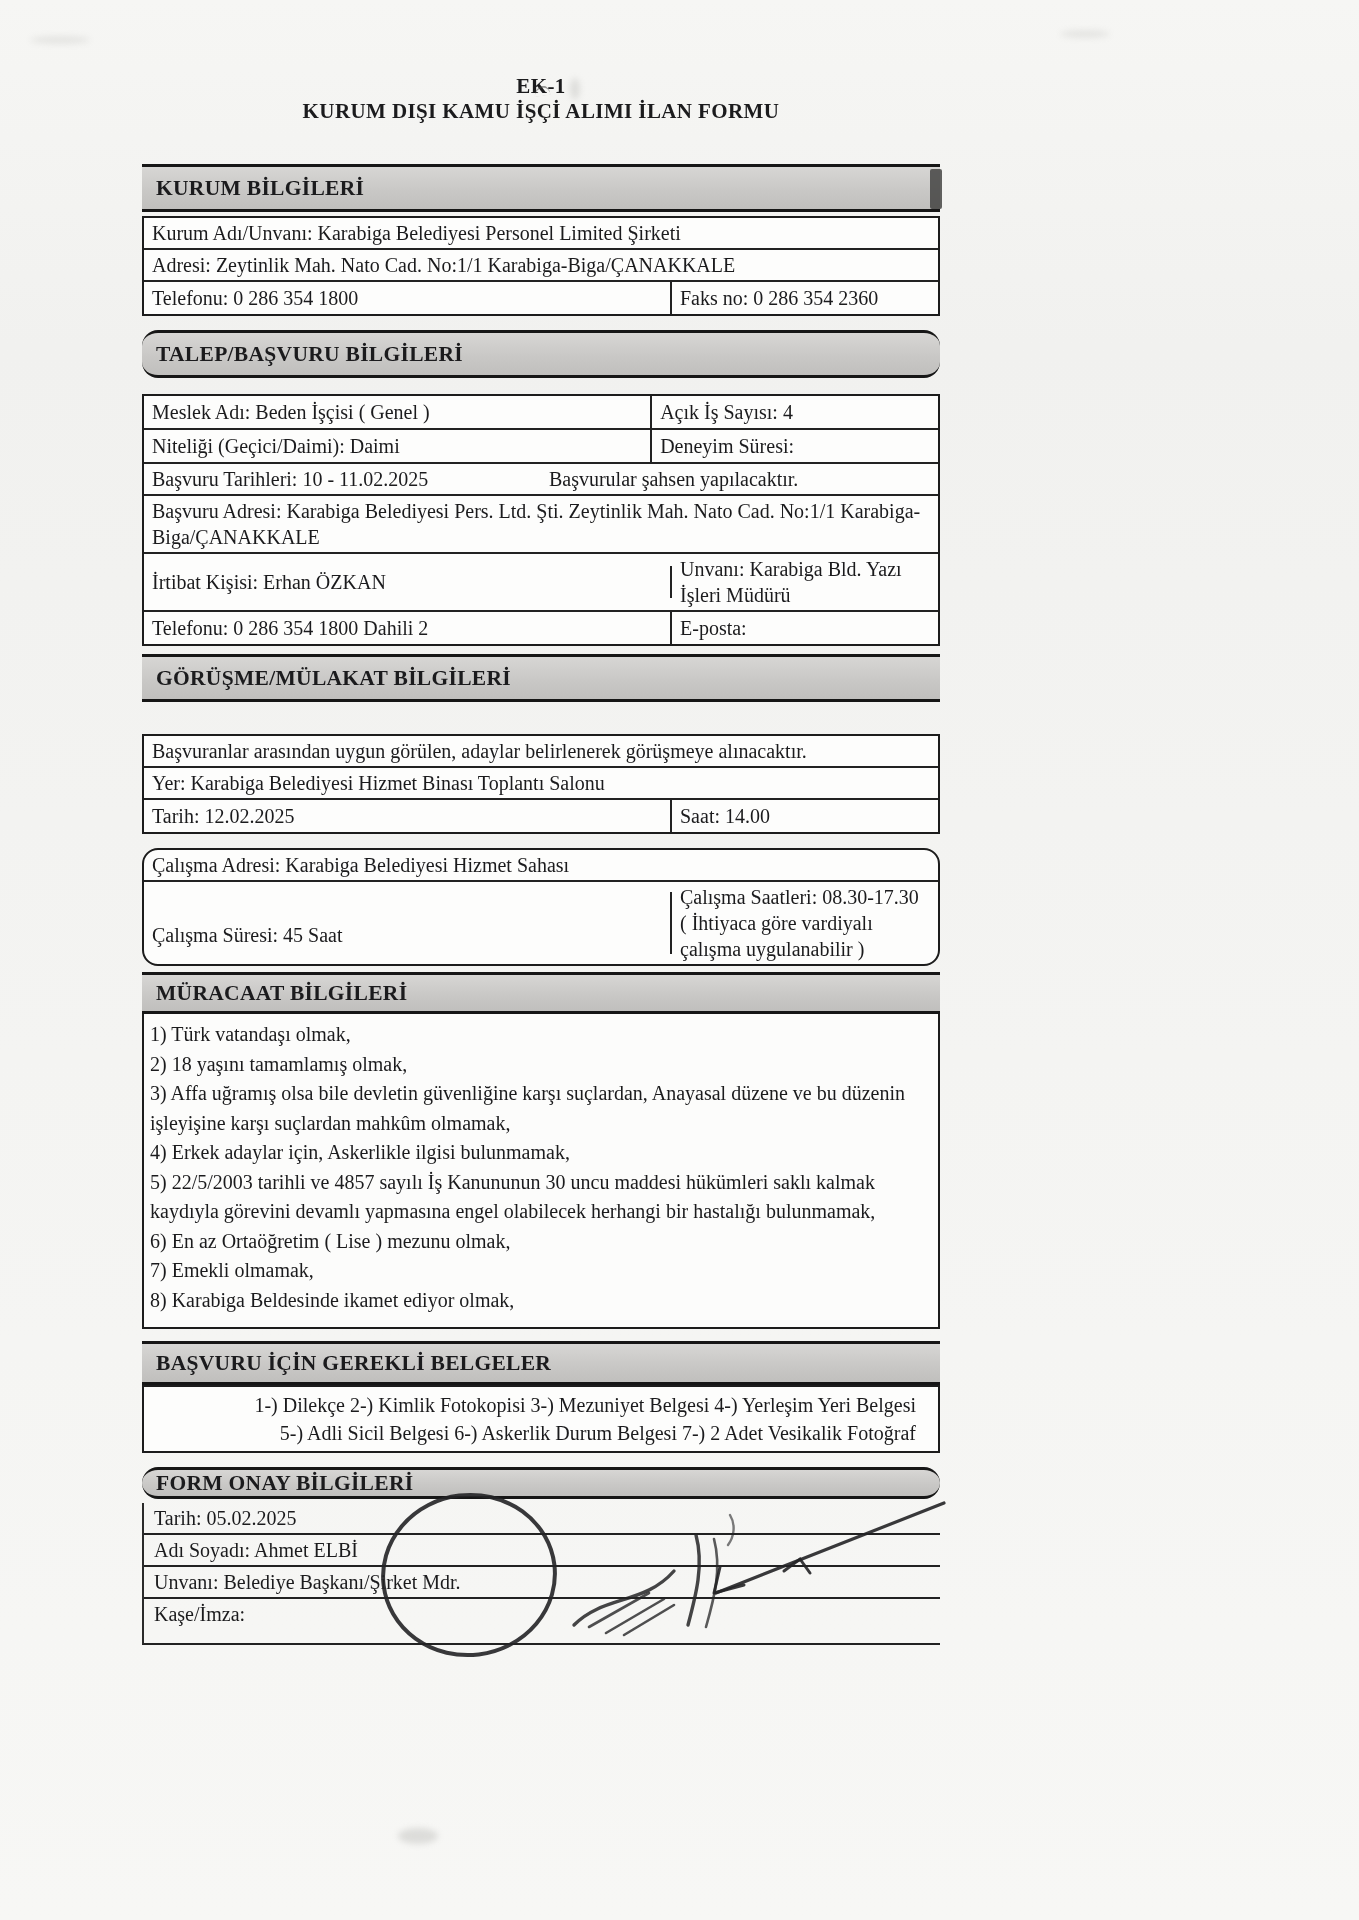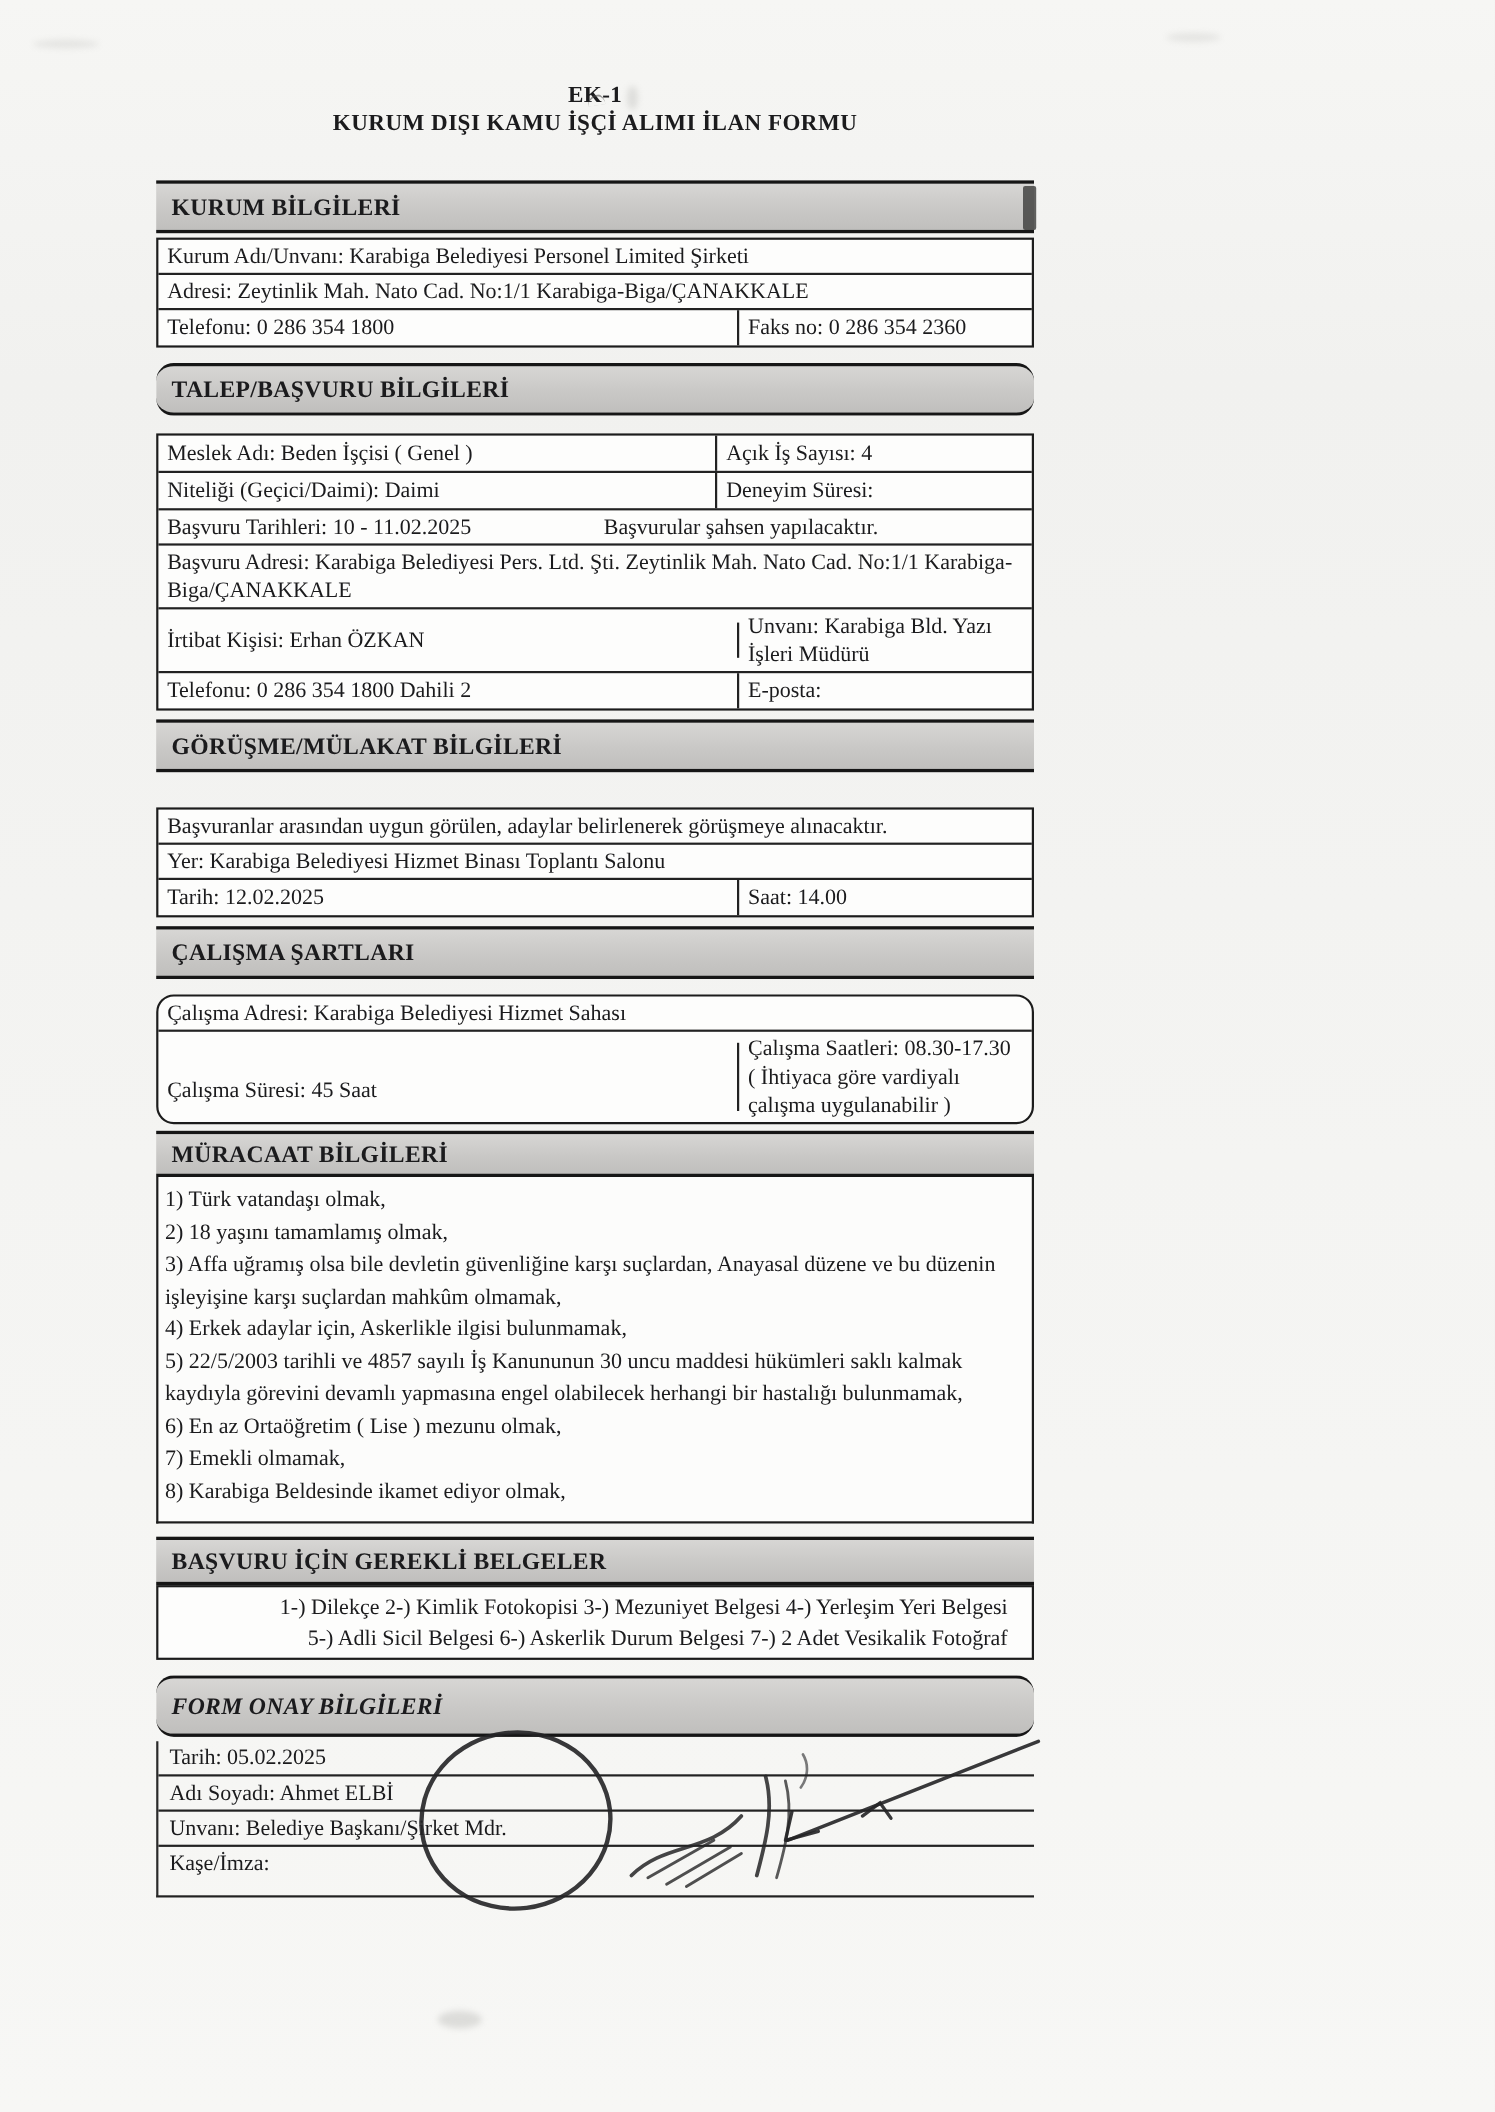--- a/index.html
+++ b/index.html
@@ -152,23 +152,20 @@
       <div class="row split">
         <div class="cell cell-l w66">
           <span>Tarih: 12.02.2025</span>
         </div>
         <div class="cell cell-r">
           <span>Saat: 14.00</span>
         </div>
       </div>
     </div>
 
-    <div class="sec-header mt8">
-      <span>ÇALIŞMA ŞARTLARI</span>
-    </div>
     <div class="box mt14">
       <div class="row">
         <span>Çalışma Adresi: Karabiga Belediyesi Hizmet Sahası</span>
       </div>
       <div class="row split twoLine">
         <div class="cell cell-l w66">
           <span>Çalışma Süresi: 45 Saat</span>
         </div>
         <div class="cell cell-r">
           <span>Çalışma Saatleri: 08.30-17.30 ( İhtiyaca göre vardiyalı çalışma uygulanabilir )</span>
@@ -191,21 +188,21 @@
     </div>
 
     <div class="sec-header mt12" style="height:44px;">
       <span>BAŞVURU İÇİN GEREKLİ BELGELER</span>
     </div>
     <div class="belge-box">
       <div>1-) Dilekçe 2-) Kimlik Fotokopisi 3-) Mezuniyet Belgesi 4-) Yerleşim Yeri Belgesi</div>
       <div>5-) Adli Sicil Belgesi 6-) Askerlik Durum Belgesi 7-) 2 Adet Vesikalik Fotoğraf</div>
     </div>
 
-    <div class="sec-header mt14" style="height:56px;font-style:italic;">
+    <div class="sec-header mt14" style="height:32px;">
       <span>FORM ONAY BİLGİLERİ</span>
     </div>
     <div class="onay-wrap mt4">
       <div class="onay-row">
         <span>Tarih: 05.02.2025</span>
       </div>
       <div class="onay-row">
         <span>Adı Soyadı: Ahmet ELBİ</span>
       </div>
       <div class="onay-row">

